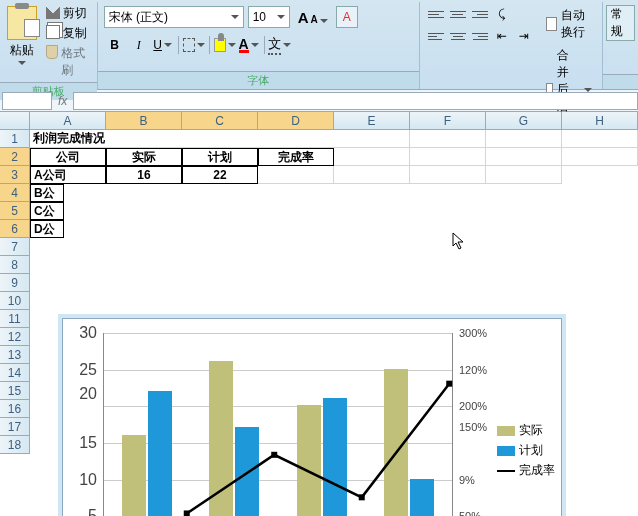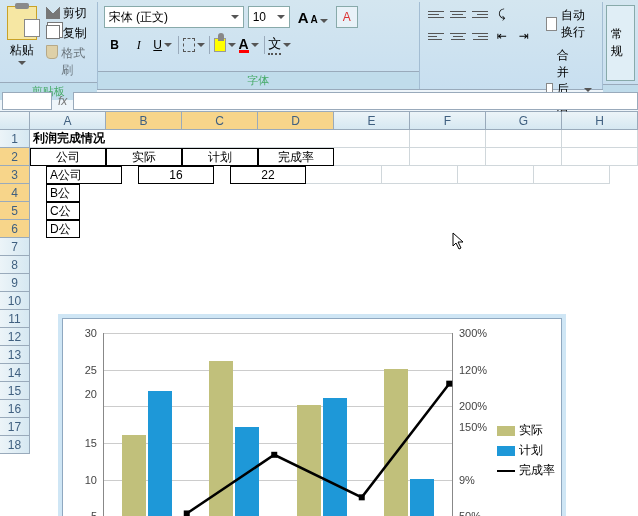--- a/index.html
+++ b/index.html
@@ -45,42 +45,42 @@
 .alignbtns{display:flex;flex-direction:column;gap:4px;}
 .arow{display:flex;gap:2px;}
 .abtn{width:20px;height:18px;display:flex;flex-direction:column;justify-content:center;gap:2px;padding:0 2px;cursor:pointer;}
 .abtn .l{height:1px;background:#555;}
 .indent{width:20px;height:18px;display:flex;align-items:center;justify-content:center;}
 .alignright{margin-left:8px;display:flex;flex-direction:column;gap:2px;}
 .wrapbtn,.mergebtn{display:flex;align-items:center;gap:4px;padding:2px 4px;cursor:pointer;}
 .wrapico{width:16px;height:14px;border:1px solid #888;background:#fff;}
 .lastgrp{width:36px;display:flex;flex-direction:column;}
 .lastbody{flex:1;display:flex;align-items:flex-start;justify-content:center;padding:3px;}
-.generalbtn{background:#e0eef6;border:1px solid #8aa;padding:20px 4px;}
+.generalbtn{background:#e0eef6;border:1px solid #8aa;padding:0 4px;}
 .fxbar{height:22px;background:#eef5fa;border-bottom:1px solid #9ab;display:flex;align-items:center;}
 .namebox{width:50px;height:18px;background:#fff;border:1px solid #9ab;margin-left:2px;}
 .fxlbl{font-style:italic;color:#777;margin:0 6px;}
 .fxinput{flex:1;height:18px;background:#fff;border:1px solid #9ab;}
 .sheet{position:relative;}
 .colhdrs{display:flex;height:18px;}
 .corner,.colhdr{background:linear-gradient(#ecf4f8,#d6e8f2);border-right:1px solid #9ab;border-bottom:1px solid #9ab;display:flex;align-items:center;justify-content:center;color:#406080;}
 .corner{width:30px;}
 .colhdr{width:76px;}
 .rows{}
 .sheetrow{display:flex;height:18px;}
 .rowhdr{width:30px;background:linear-gradient(90deg,#ecf4f8,#d6e8f2);border-right:1px solid #9ab;border-bottom:1px solid #9ab;display:flex;align-items:center;justify-content:center;color:#406080;}
-.cell{width:76px;border-right:1px solid #d0d7db;border-bottom:1px solid #d0d7db;display:flex;align-items:center;padding:0 3px;background:#fff;}
+.cell{width:76px;border-right:1px solid #d0d7db;border-bottom:1px solid #d0d7db;display:flex;align-items:center;padding:0 3px;background:#fff;font-weight:bold;}
 .cell.bhdr{border:1px solid #000;justify-content:center;}
-.cell.d{border:1px solid #000;justify-content:center;margin-left:16px;}
+.cell.d{border:1px solid #000;justify-content:center;}
 .titlecell{width:304px;border-bottom:1px solid #d0d7db;display:flex;align-items:center;padding:0 3px;font-weight:bold;}
 .selhdr{background:#f7d58a!important;}
 .chart{position:absolute;left:62px;top:206px;width:500px;height:260px;background:#fff;border:1px solid #8fa8c0;box-shadow:0 0 0 4px #cfe6f5;}
 .plot{position:absolute;left:40px;top:14px;width:350px;height:220px;}
 .yaxis{position:absolute;left:4px;top:14px;height:220px;width:32px;}
-.ytick{position:absolute;right:2px;font-size:11px;color:#444;transform:translateY(-50%);}
+.ytick{position:absolute;right:2px;font-size:16px;color:#444;transform:translateY(-50%);}
 .yaxis2{position:absolute;left:394px;top:14px;height:220px;width:40px;}
 .ytick2{position:absolute;left:2px;font-size:11px;color:#444;transform:translateY(-50%);}
 .plotarea{position:absolute;left:0;top:0;width:100%;height:100%;border-left:1px solid #888;border-bottom:1px solid #888;border-right:1px solid #888;}
 .grid{position:absolute;left:0;width:100%;height:1px;background:#ccc;}
 .bars{position:absolute;bottom:0;display:flex;align-items:flex-end;gap:2px;}
 .bar{width:24px;}
 .bar.a{background:#c1c07b;}
 .bar.b{background:#1e98d8;}
 .legend{position:absolute;right:6px;top:100px;font-size:11px;}
 .lgitem{display:flex;align-items:center;gap:4px;margin:3px 0;}

